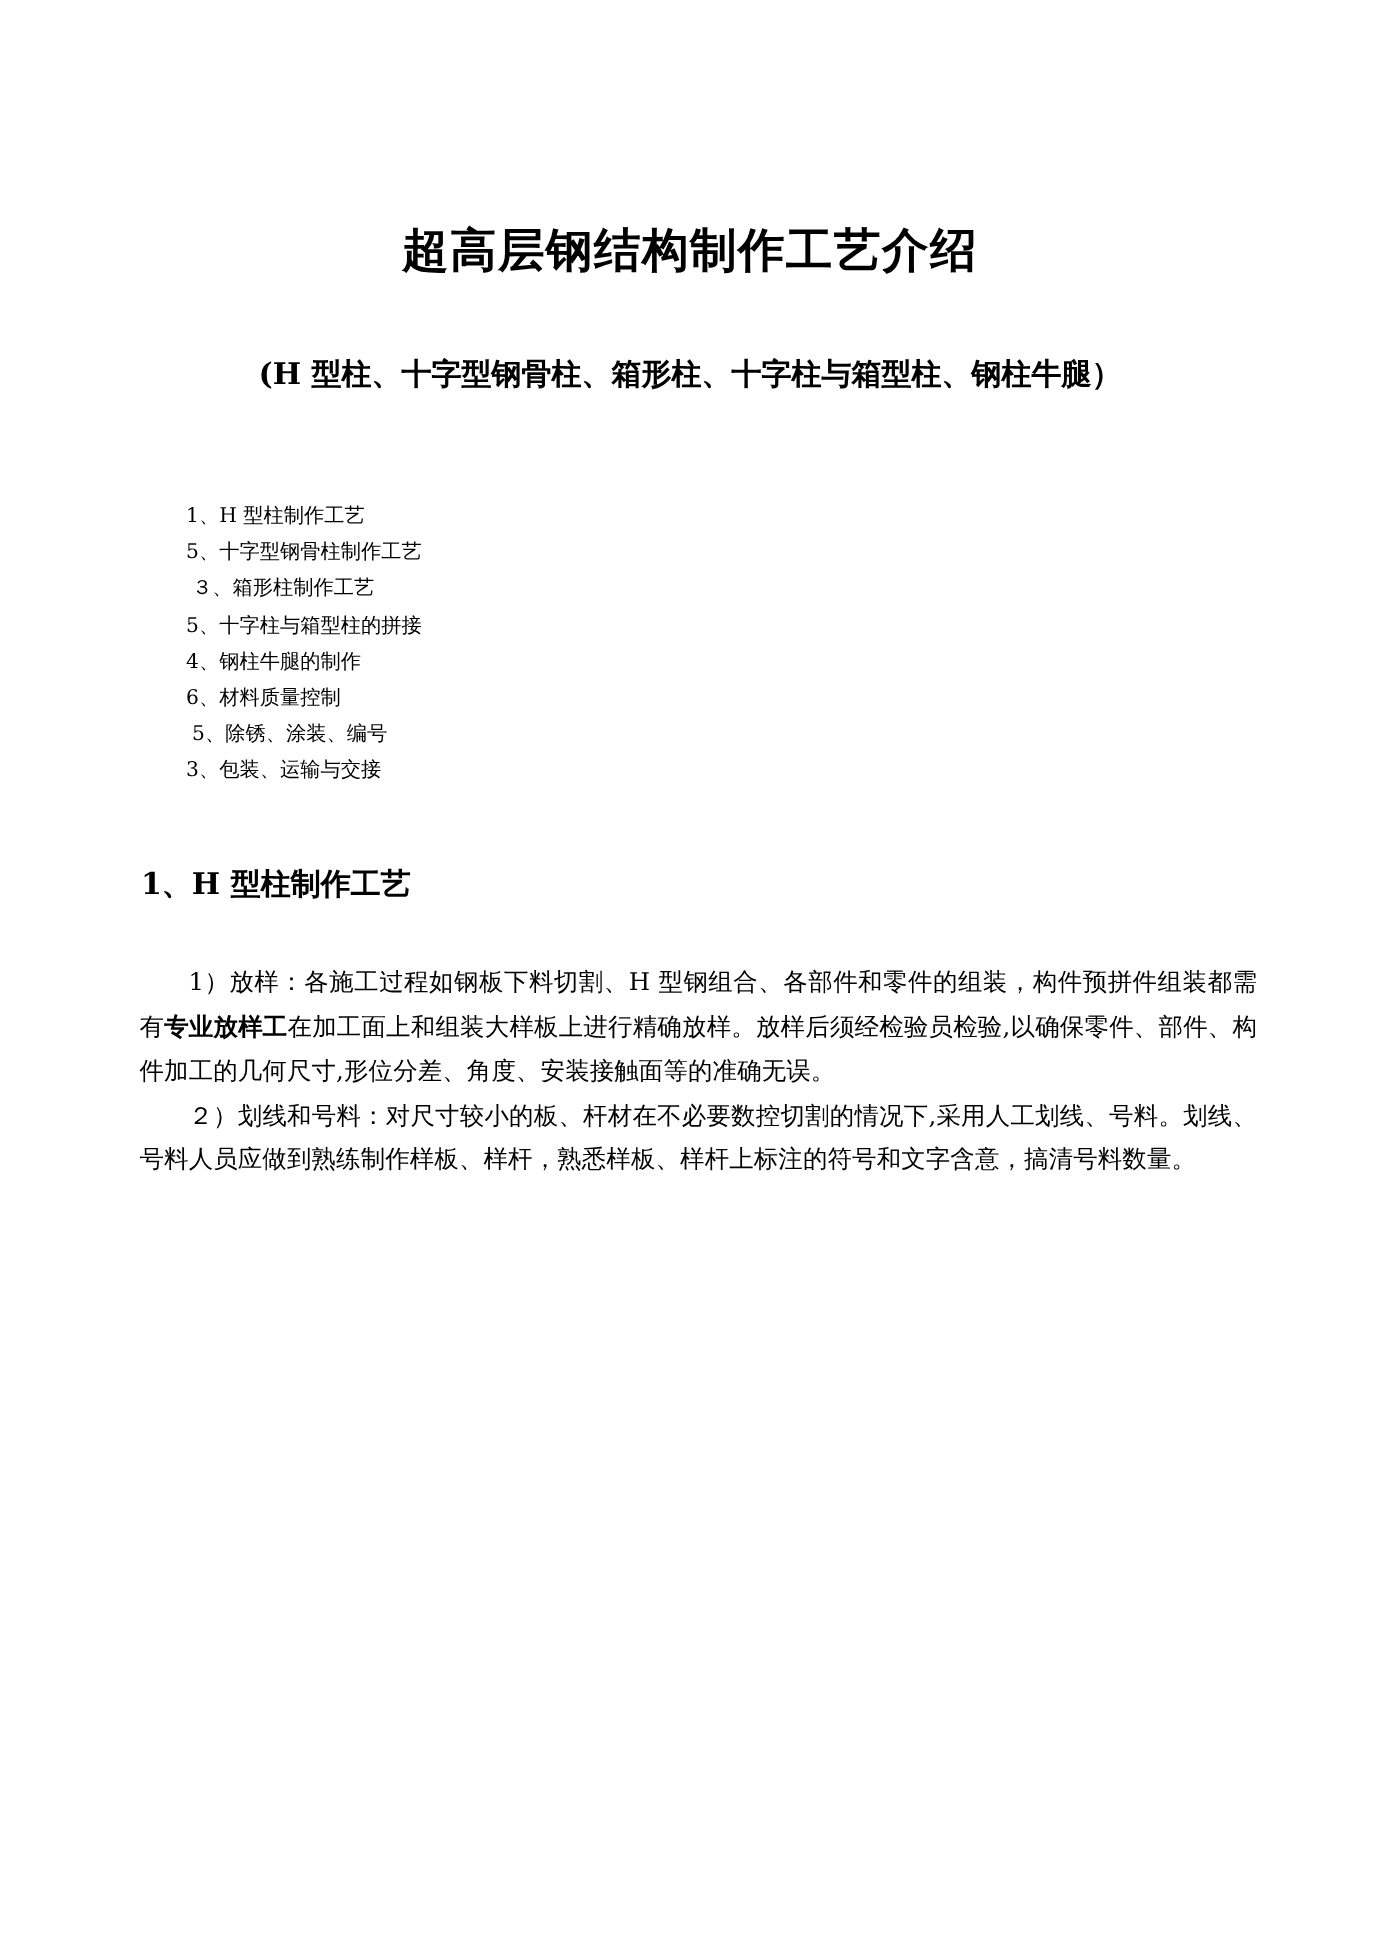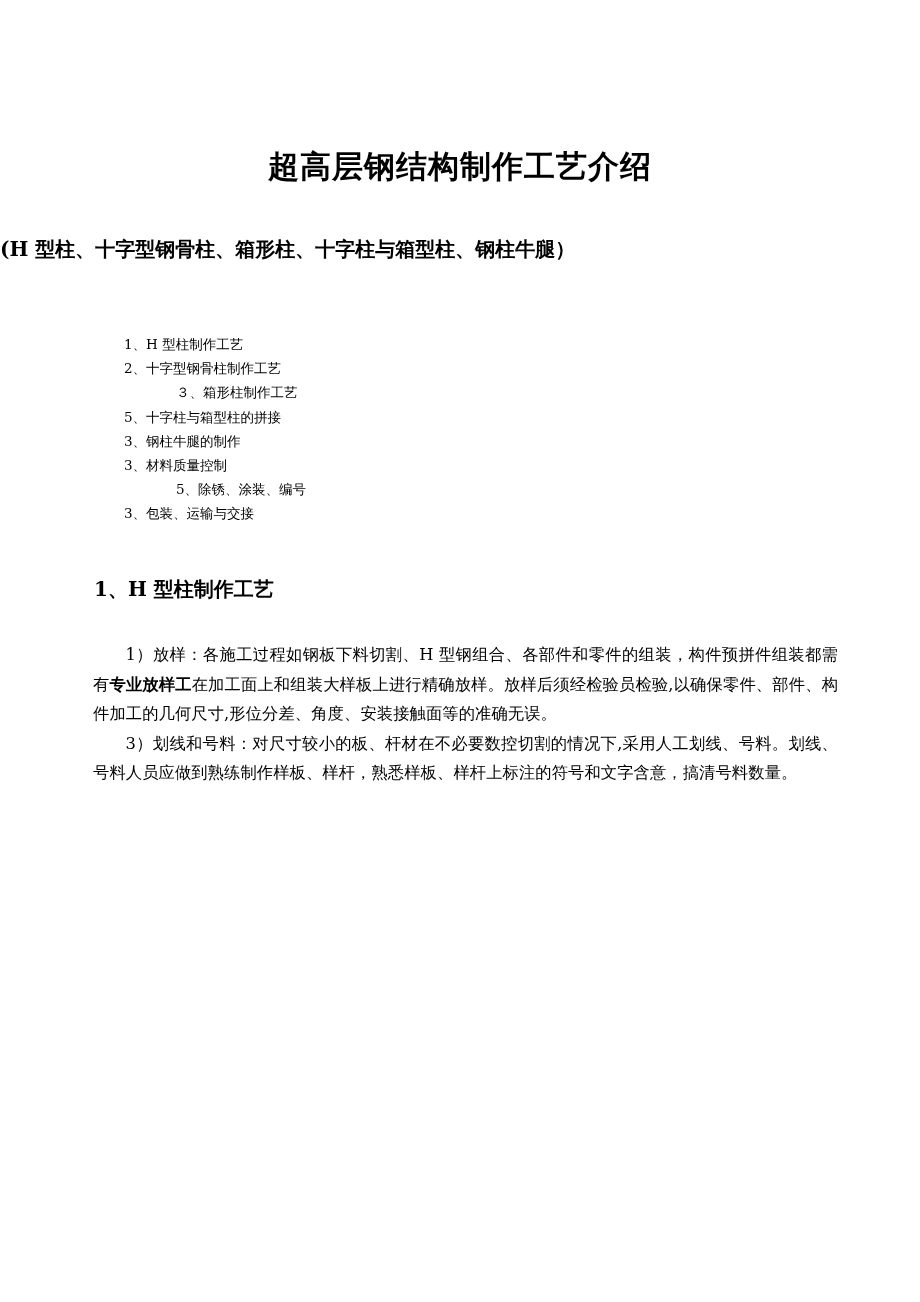--- a/index.html
+++ b/index.html
@@ -3,56 +3,56 @@
 <meta charset="utf-8">
 <style>
   html, body { margin: 0; padding: 0; background: #ffffff; }
   body { width: 920px; height: 1302px; position: relative; overflow: hidden; color: #000; }
   .page { position: absolute; left: 0; top: 0; width: 920px; height: 1302px; }
   .title {
     position: absolute; left: 0; top: 146px; width: 920px; text-align: center;
     font-family: "DejaVu Sans", sans-serif; font-weight: bold; font-size: 31px; letter-spacing: 1px;
   }
   .subtitle {
-    position: absolute; left: 0; top: 236px; width: 920px; 
+    position: absolute; left: 0; top: 236px; width: 920px; text-align: center;
     font-family: "DejaVu Serif", serif; font-weight: bold; font-size: 20px;
   }
   .toc { position: absolute; left: 124px; top: 332px; margin: 0; padding: 0; list-style: none; }
   .toc li {
     font-family: "DejaVu Serif", serif; font-size: 13.5px; line-height: 24.2px; height: 24.2px; white-space: nowrap;
   }
-  .toc li.indent { padding-left: 4px; margin-left: 48px; }
+  .toc li.indent { padding-left: 4px; }
   .section-heading {
     position: absolute; left: 94px; top: 576px;
     font-family: "DejaVu Serif", serif; font-weight: bold; font-size: 20px;
   }
   .body-text { position: absolute; left: 93px; top: 640px; width: 745px; }
   .para {
     font-family: "DejaVu Serif", serif; font-size: 16.3px; line-height: 29.6px; margin: 0;
     text-align: justify; text-indent: 2em; letter-spacing: 0.1px;
   }
   .para .em-bold { font-family: "DejaVu Sans", sans-serif; font-weight: bold; margin-top: 39px; }
 </style>
 </head>
 <body>
 
 <div class="page">
   <div class="title">超高层钢结构制作工艺介绍</div>
   <div class="subtitle">(H 型柱、十字型钢骨柱、箱形柱、十字柱与箱型柱、钢柱牛腿）</div>
 
   <ul class="toc">
     <li>1、H 型柱制作工艺</li>
-    <li>2、十字型钢骨柱制作工艺</li>
+    <li>5、十字型钢骨柱制作工艺</li>
     <li class="indent">３、箱形柱制作工艺</li>
     <li>5、十字柱与箱型柱的拼接</li>
-    <li>3、钢柱牛腿的制作</li>
-    <li>3、材料质量控制</li>
+    <li>4、钢柱牛腿的制作</li>
+    <li>6、材料质量控制</li>
     <li class="indent">5、除锈、涂装、编号</li>
     <li>3、包装、运输与交接</li>
   </ul>
 
   <div class="section-heading">1、H 型柱制作工艺</div>
 
   <div class="body-text">
     <p class="para"><span>1）放样：各施工过程如钢板下料切割、H 型钢组合、各部件和零件的组装，构件预拼件组装都需有</span><span class="em-bold">专业放样工</span><span>在加工面上和组装大样板上进行精确放样。放样后须经检验员检验,以确保零件、部件、构件加工的几何尺寸,形位分差、角度、安装接触面等的准确无误。</span></p>
-    <p class="para">3）划线和号料：对尺寸较小的板、杆材在不必要数控切割的情况下,采用人工划线、号料。划线、号料人员应做到熟练制作样板、样杆，熟悉样板、样杆上标注的符号和文字含意，搞清号料数量。</p>
+    <p class="para">２）划线和号料：对尺寸较小的板、杆材在不必要数控切割的情况下,采用人工划线、号料。划线、号料人员应做到熟练制作样板、样杆，熟悉样板、样杆上标注的符号和文字含意，搞清号料数量。</p>
   </div>
 </div>
 
 </body></html>

